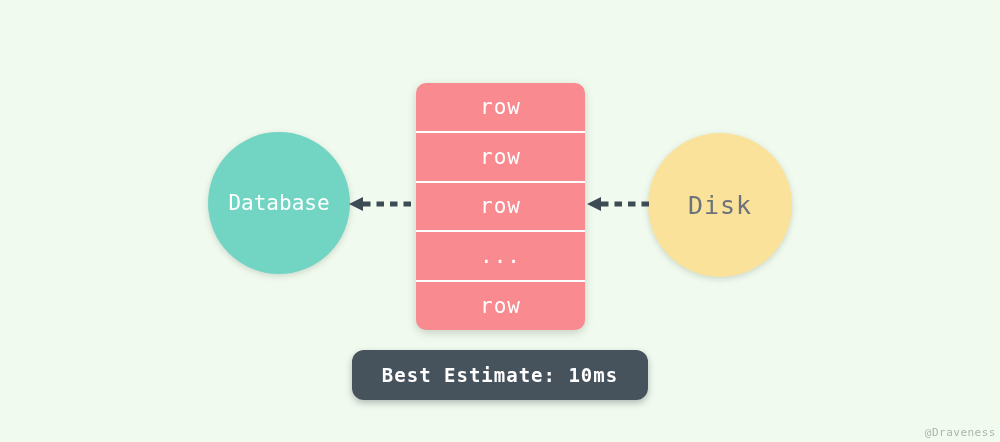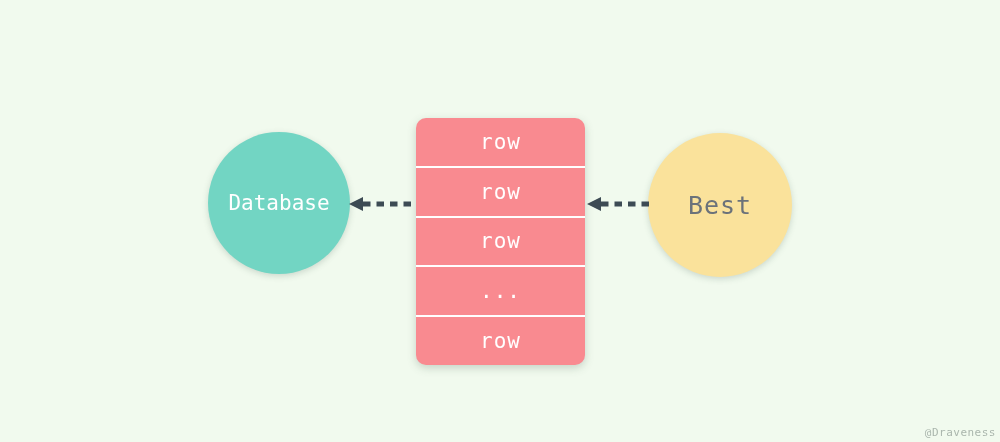--- a/index.html
+++ b/index.html
@@ -104,48 +104,51 @@
 </head>
 <body>
 
 <div id="stage" style="background: rgb(241, 250, 238);">
 
 
   <div id="buffer-circle" class="circle" style="background: rgb(114, 213, 195);">
     <span>Database</span>
   </div>
 
-  <div id="row-table" style="background: rgb(249, 138, 144); margin-top: 35px;">
+  <div id="row-table" style="background: rgb(249, 138, 144);">
       <div class="table-row" style="color: rgb(255, 255, 255);">
         <span>row</span>
       </div>
       <div class="table-row" style="color: rgb(255, 255, 255);">
         <span>row</span>
       </div>
       <div class="table-row" style="color: rgb(255, 255, 255);">
         <span>row</span>
       </div>
       <div class="table-row" style="color: rgb(255, 255, 255);">
         <span>...</span>
       </div>
       <div class="table-row" style="color: rgb(255, 255, 255);">
         <span>row</span>
       </div>
     </div>
 
   <div id="disk-circle" class="circle" style="background: rgb(250, 226, 155); color: rgb(107, 114, 122);">
-    <span>Best</span>
+    <span>Disk</span>
   </div>
 
   <svg id="arrow-table-to-buffer" class="arrow" viewBox="0 0 64 16">
     <polygon class="arrow-head" points="0,8 14,1 14,15" fill="#3d4b54"></polygon>
     <line class="arrow-line" x1="14" y1="8" x2="64" y2="8" stroke-width="5" stroke-dasharray="7.5 6" stroke="#3d4b54"></line>
   </svg>
 
   <svg id="arrow-disk-to-table" class="arrow" viewBox="0 0 64 16">
     <polygon class="arrow-head" points="0,8 14,1 14,15" fill="#3d4b54"></polygon>
     <line class="arrow-line" x1="14" y1="8" x2="64" y2="8" stroke-width="5" stroke-dasharray="7.5 6" stroke="#3d4b54"></line>
   </svg>
 
+  <div id="estimate-badge" style="background: rgb(70, 82, 92);">
+    <span>Best Estimate: 10ms</span>
+  </div>
 
   <div class="watermark">@Draveness</div>
 
 </div>
 
 </body></html>

